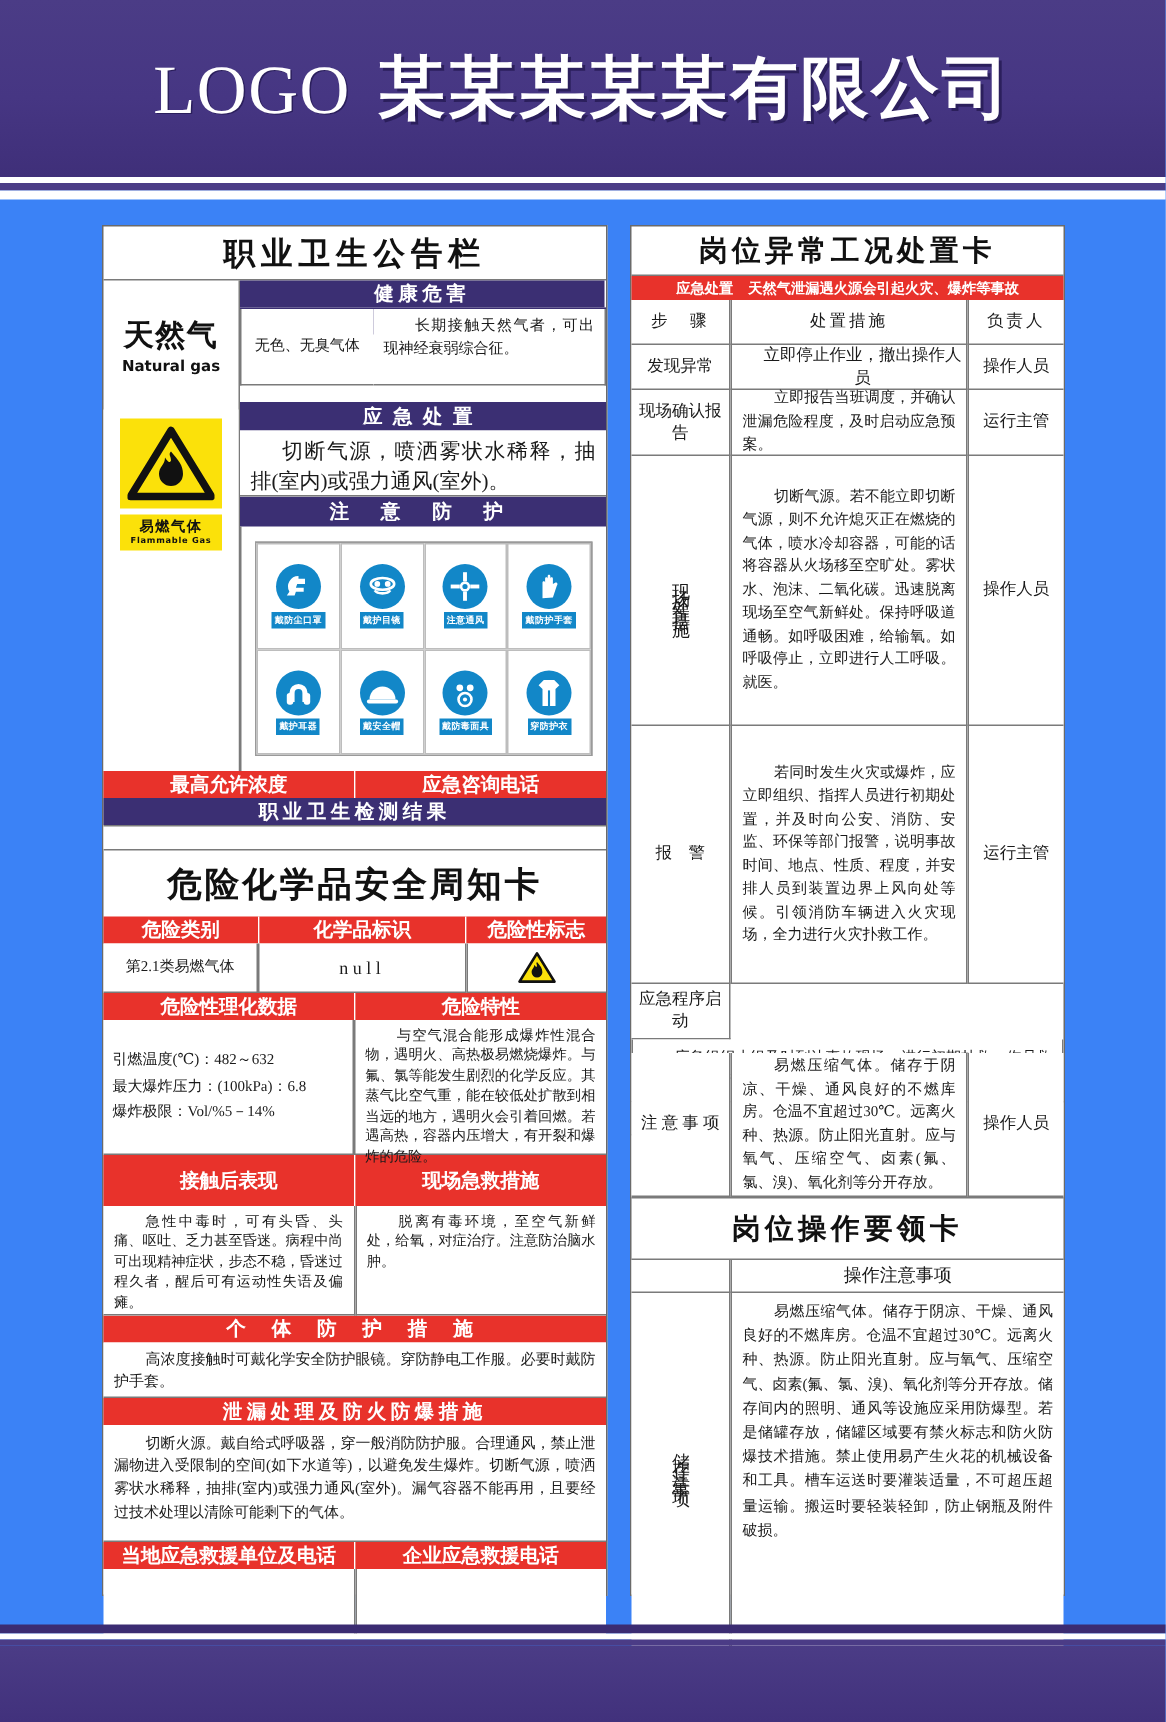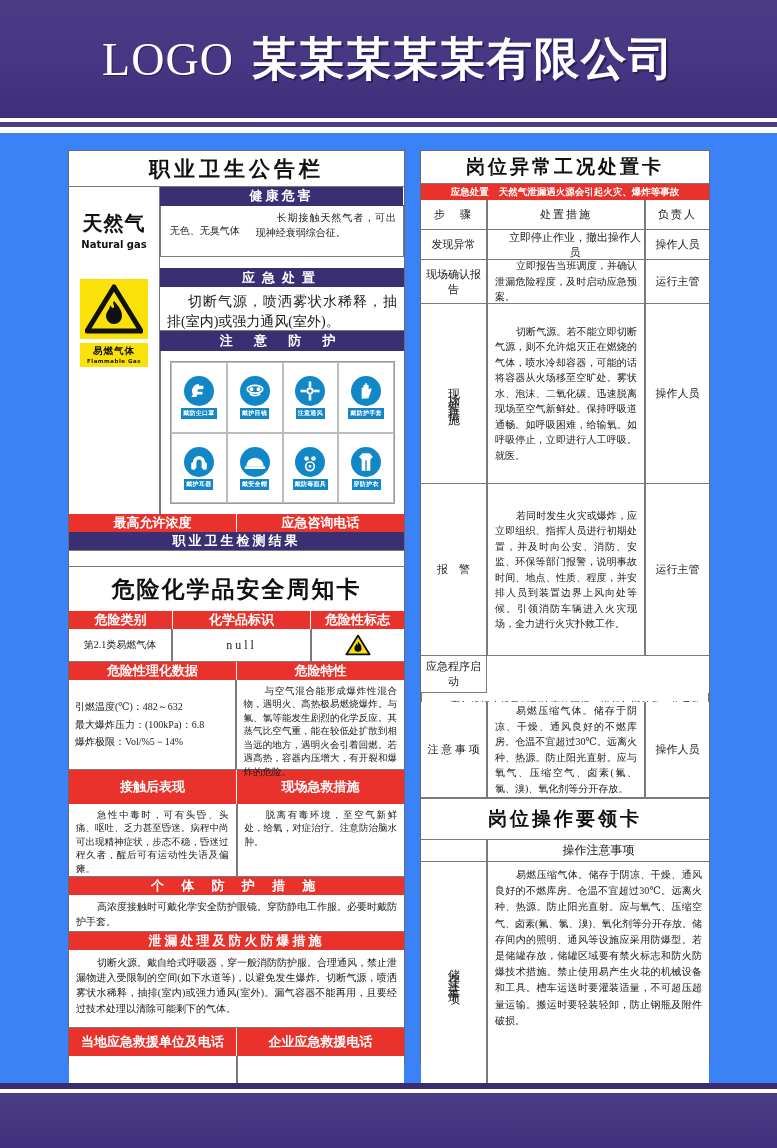--- a/index.html
+++ b/index.html
@@ -313,21 +313,21 @@
       <div class="cell body-text" style="flex:1;border-left:none;border-top:none;font-size:9.5px;line-height:1.42;">急性中毒时，可有头昏、头痛、呕吐、乏力甚至昏迷。病程中尚可出现精神症状，步态不稳，昏迷过程久者，醒后可有运动性失语及偏瘫。</div>
       <div class="cell body-text" style="flex:1;border-top:none;border-right:none;font-size:9.5px;line-height:1.42;">脱离有毒环境，至空气新鲜处，给氧，对症治疗。注意防治脑水肿。</div>
     </div>
 
     <div class="bar-red" style="height:18px;letter-spacing:7px;">个 体 防 护 措 施</div>
     <div class="cell body-text" style="height:37px;border-left:none;border-right:none;border-top:none;font-size:10px;">高浓度接触时可戴化学安全防护眼镜。穿防静电工作服。必要时戴防护手套。</div>
 
     <div class="bar-red" style="height:18px;letter-spacing:3px;">泄漏处理及防火防爆措施</div>
     <div class="cell body-text" style="height:78px;border-left:none;border-right:none;border-top:none;font-size:10px;line-height:1.52;">切断火源。戴自给式呼吸器，穿一般消防防护服。合理通风，禁止泄漏物进入受限制的空间(如下水道等)，以避免发生爆炸。切断气源，喷洒雾状水稀释，抽排(室内)或强力通风(室外)。漏气容器不能再用，且要经过技术处理以清除可能剩下的气体。</div>
 
-    <div class="row" style="height:28px;">
+    <div class="row" style="height:18px;">
       <div class="bar-red" style="flex:1;border-right:1px solid #fff;">当地应急救援单位及电话</div>
       <div class="bar-red" style="flex:1;">企业应急救援电话</div>
     </div>
     <div class="row" style="height:44px;">
       <div class="cell" style="flex:1;border-left:none;border-top:none;border-bottom:none;"></div>
       <div class="cell" style="flex:1;border-top:none;border-right:none;border-bottom:none;"></div>
     </div>
   </div>
 
   <div class="panel" id="right-panel">

